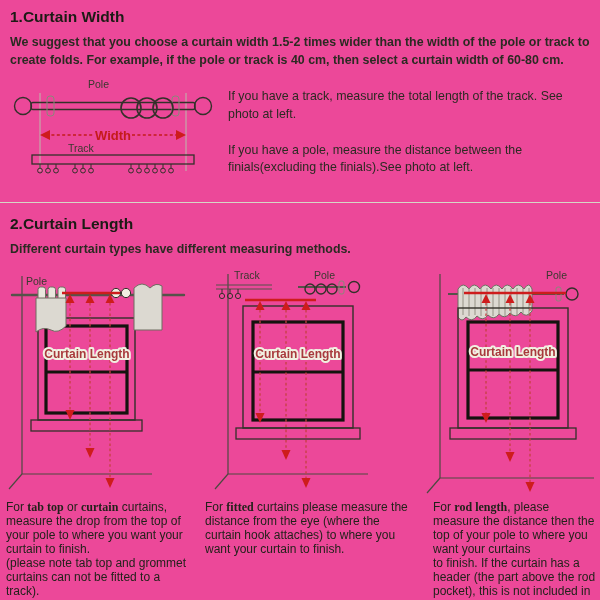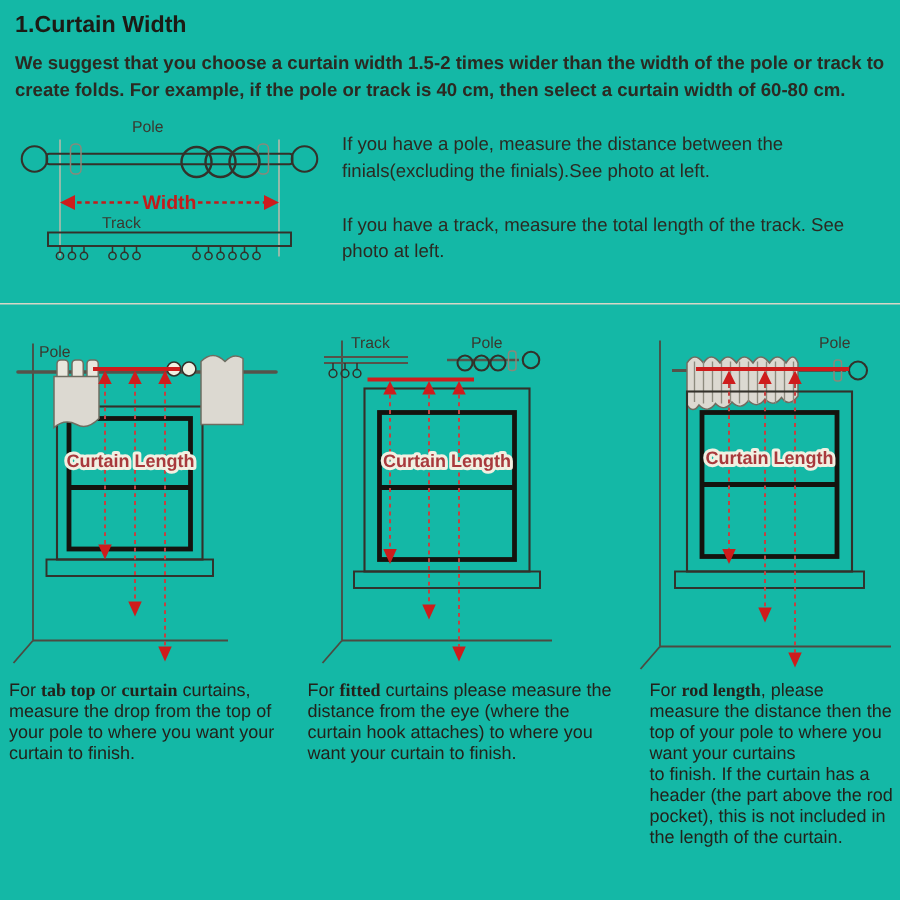--- a/index.html
+++ b/index.html
@@ -1,18 +1,18 @@
 <!DOCTYPE html>
 <html><head>
 <meta charset="utf-8">
 <style>
   html,body{margin:0;padding:0;}
   .page{
     width:600px;height:600px;box-sizing:border-box;overflow:hidden;
-    background:#14b8a6;color:#24231c;
+    background:#ec4899;color:#24231c;
     font-family:"Liberation Sans",sans-serif;
     position:relative;
   }
   .sec{padding:6px 8px 0 10px;}
   h1.sec-title{font-size:15.5px;font-weight:bold;margin:2px 0 7px 0;color:#1c1b15;}
   p.intro{font-size:12.4px;line-height:1.46;margin:0 2px 6px 0;color:#2b2a22;font-weight:bold;}
   .width-row{display:flex;align-items:flex-start;}
   .width-row .notes{flex:1;padding:13px 4px 0 12px;}
   .notes p{font-size:12.4px;line-height:1.4;margin:0 0 19px 0;color:#2b2a22;}
   .divider{border:none;border-top:1px solid #d7d6c6;margin:6px 0 0 0;}
@@ -104,29 +104,33 @@
               <circle cx="145" cy="95.6" r="2.4"></circle>
             <line x1="153" y1="89" x2="153" y2="93"></line>
               <circle cx="153" cy="95.6" r="2.4"></circle>
             <line x1="161" y1="89" x2="161" y2="93"></line>
               <circle cx="161" cy="95.6" r="2.4"></circle>
           </g>
         </g>
       </svg>
 
       <div class="notes">
+        <p>If you have a track, measure the total length of the track. See photo at left.</p>
         <p>If you have a pole, measure the distance between the finials(excluding the finials).See photo at left.</p>
-        <p>If you have a track, measure the total length of the track. See photo at left.</p>
       </div>
     </div>
   </div>
 
   <hr class="divider">
 
   <div class="sec2">
+    <div class="head">
+      <h1 class="sec-title">2.Curtain Length</h1>
+      <p class="intro">Different curtain types have different measuring methods.</p>
+    </div>
 
     <div class="diagrams">
 
       <svg width="196" height="238" viewBox="0 0 196 238">
         <g class="wall">
           <line x1="22" y1="16" x2="22" y2="214"></line>
           <line x1="22" y1="214" x2="9" y2="229"></line>
           <line x1="22" y1="214" x2="152" y2="214"></line>
         </g>
         <text x="26" y="25" class="lbl">Pole</text>
@@ -266,20 +270,21 @@
           <polygon points="105.5,192 114.5,192 110,202" class="redtri"></polygon>
           <polygon points="125.5,222 134.5,222 130,232" class="redtri"></polygon>
         </g>
         <text x="113" y="96" text-anchor="middle" class="len-label">Curtain Length</text>
       </svg>
     </div>
 
     <div class="captions">
       <div class="caption c1">
         <span>For </span><b>tab top</b><span> or </span><b>curtain</b><span> curtains, measure the drop from the top of your pole to where you want your curtain to finish.</span>
+        <div>(please note tab top and grommet curtains can not be fitted to a track).</div>
       </div>
       <div class="caption c2">
         <span>For </span><b>fitted</b><span> curtains please measure the distance from the eye (where the curtain hook attaches) to where you want your curtain to finish.</span>
       </div>
       <div class="caption c3">
         <span>For </span><b>rod length</b><span>, please measure the distance then the top of your pole to where you want your curtains</span>
         <div>to finish. If the curtain has a header (the part above the rod pocket), this is not included in the length of the curtain.</div>
       </div>
     </div>
   </div>

